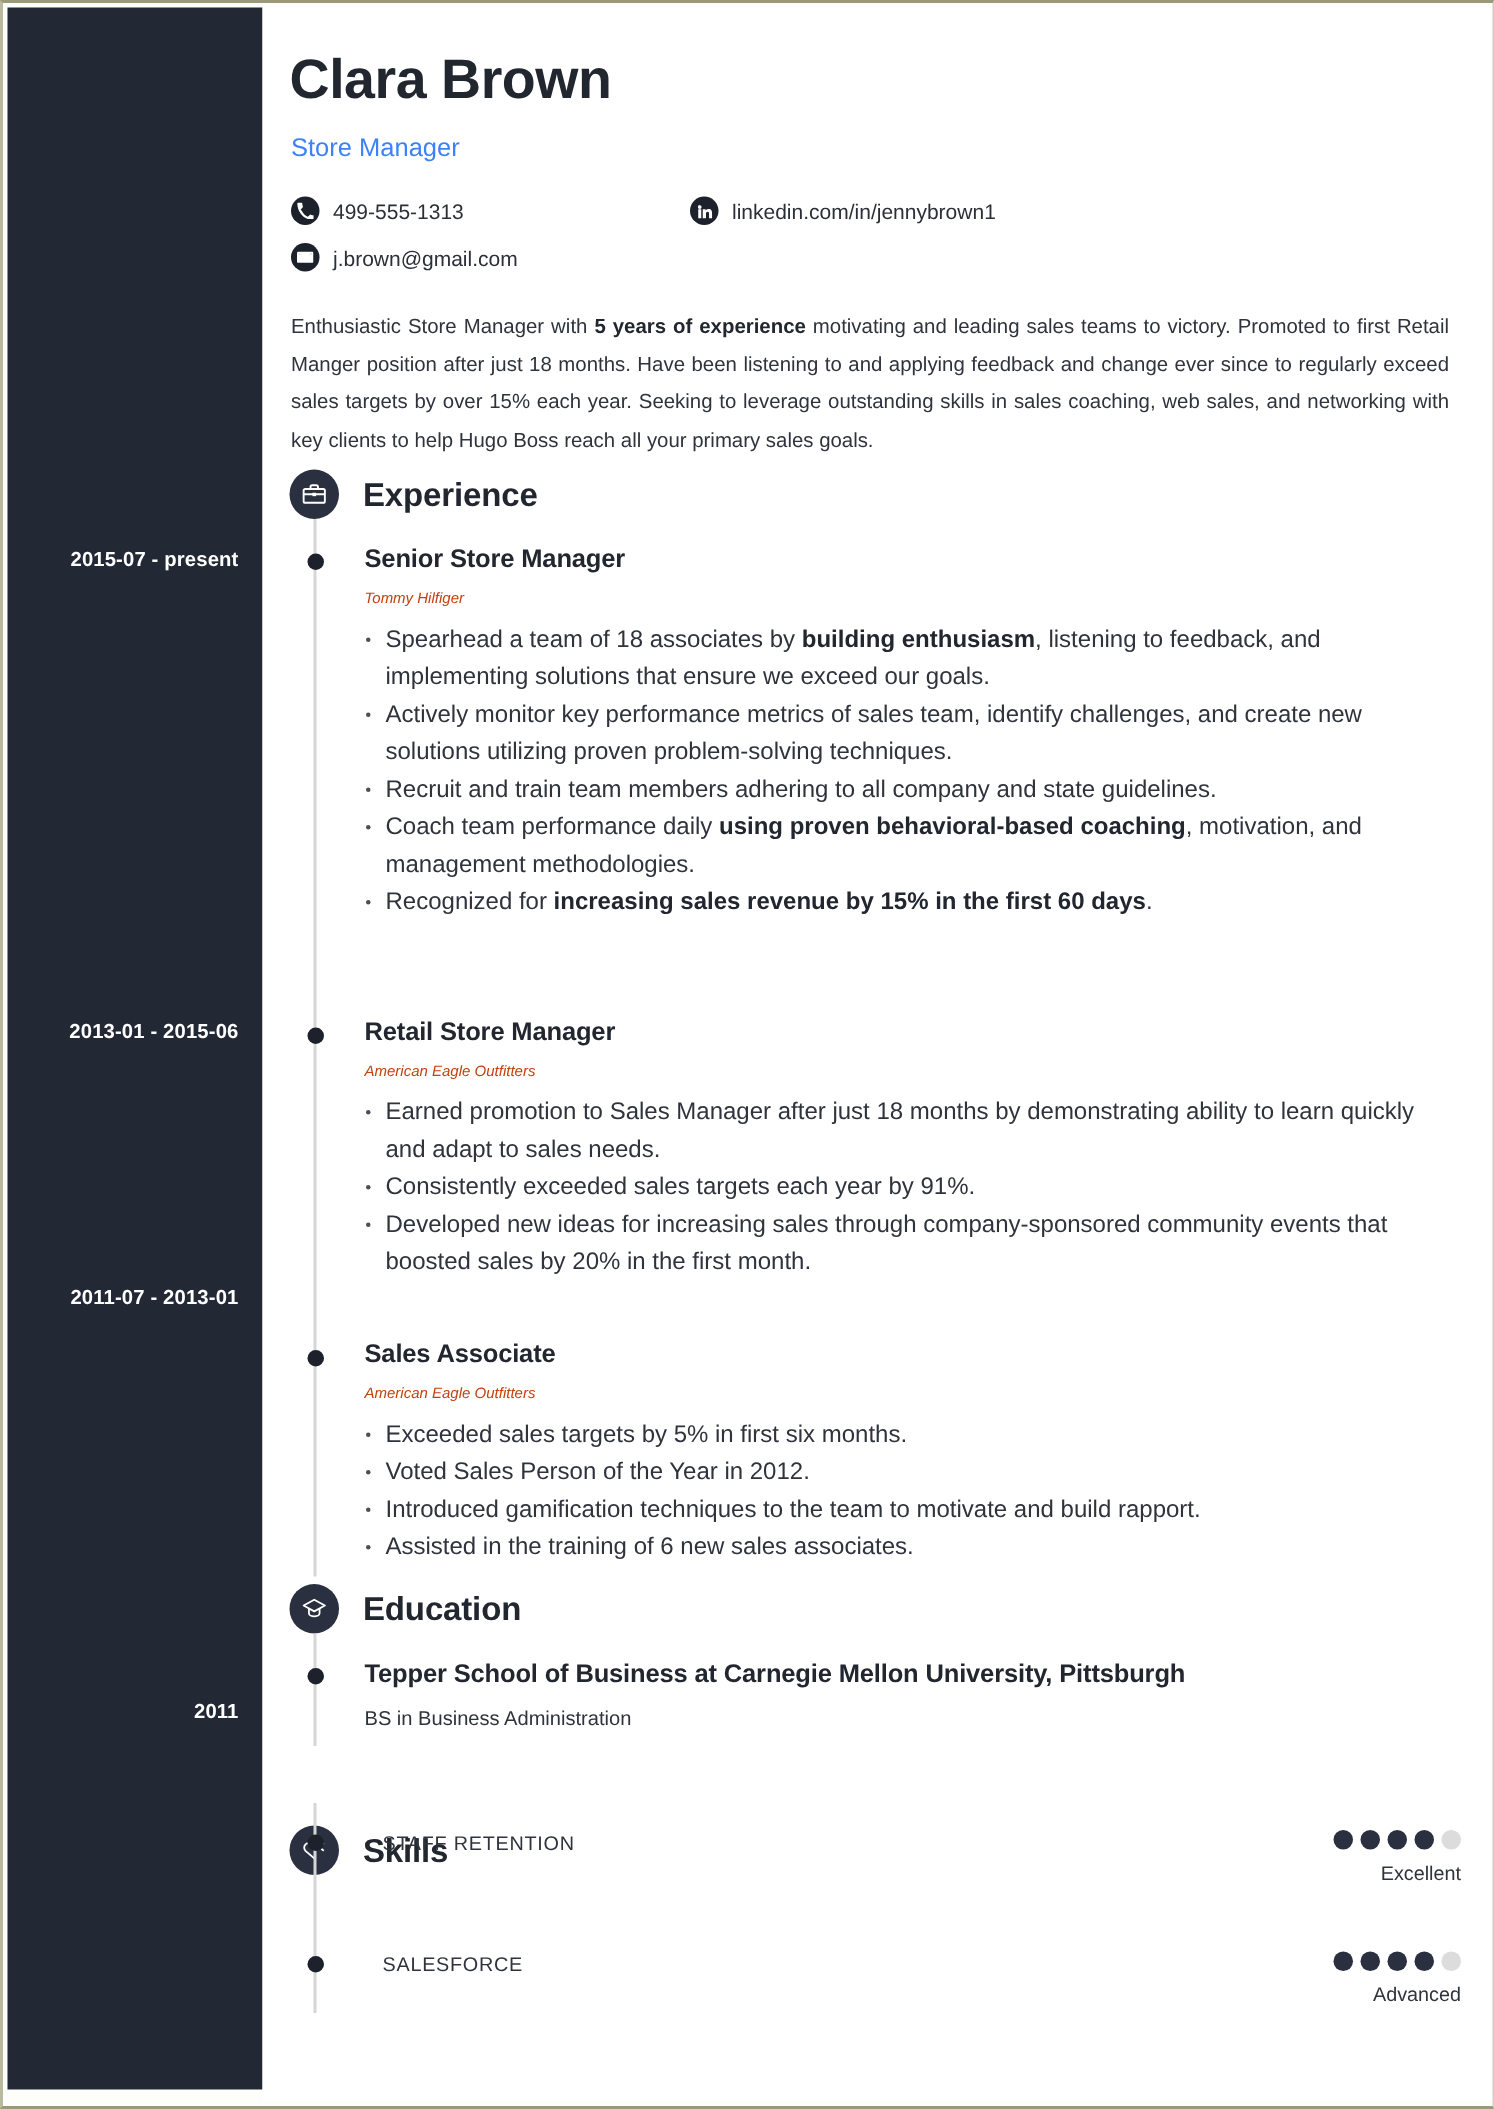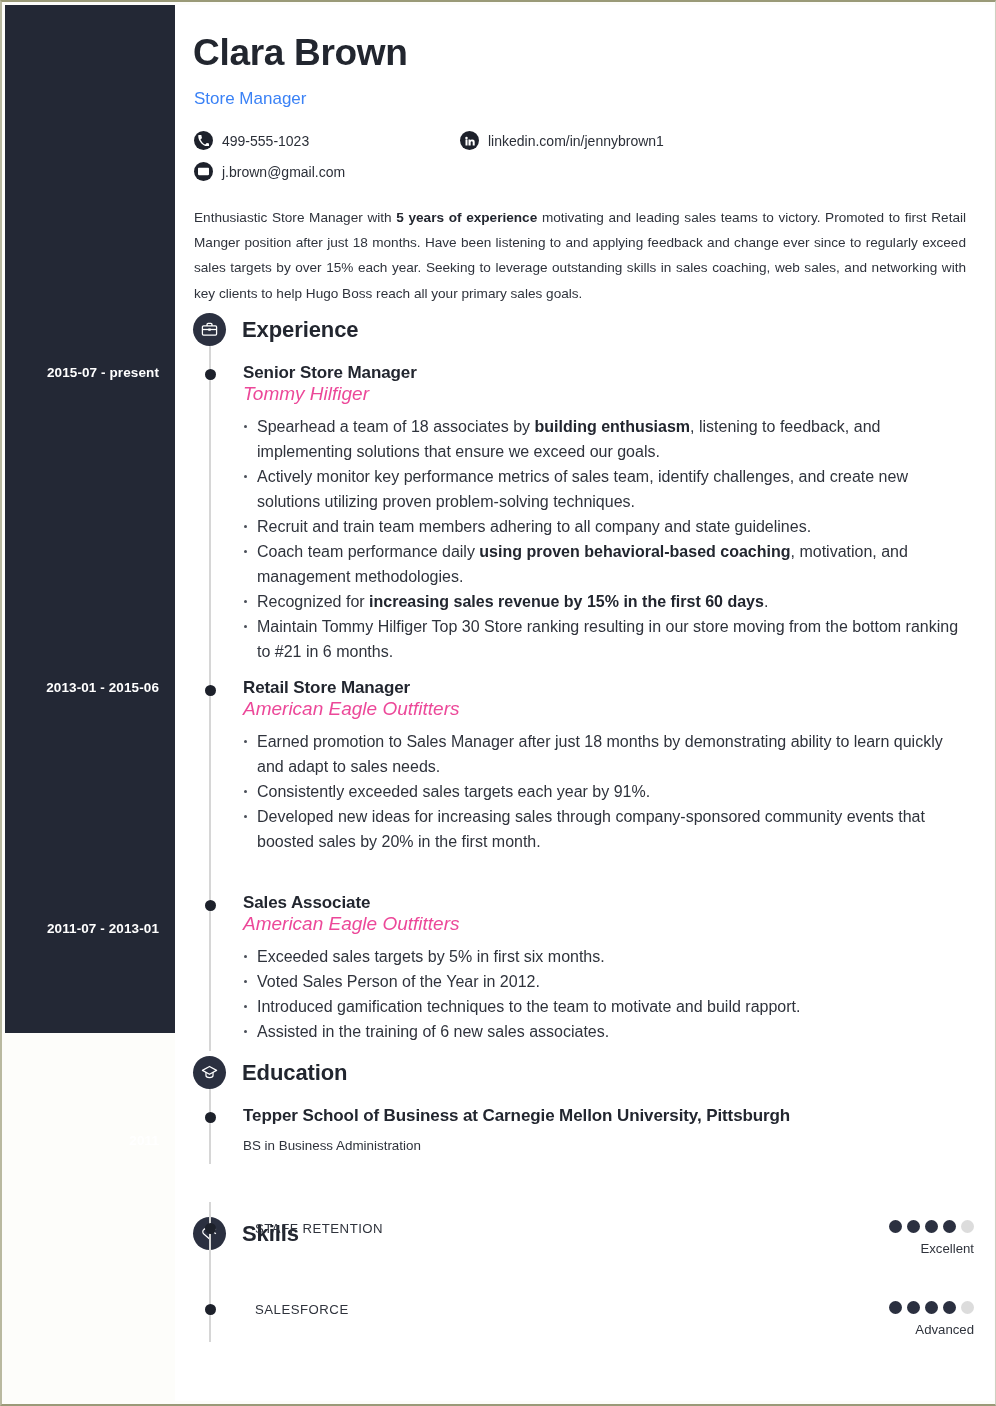--- a/index.html
+++ b/index.html
@@ -24,21 +24,21 @@
     border-bottom: 2px solid #9a9a78;
     border-right: 1px solid #cfcfc2;
     overflow: hidden;
   }
   
   .sidebar {
     position: absolute;
     left: 3px;
     top: 3px;
     width: 170px;
-    height: 1028px;
+    height: 1388px;
     background: #232835;
   }
   .date-label {
     position: absolute;
     right: 16px;
     color: #ffffff;
     font-size: 13.5px;
     font-weight: bold;
     letter-spacing: 0.1px;
     white-space: nowrap;
@@ -154,23 +154,24 @@
     left: 68px;
     width: 725px;
   }
   .entry-title {
     font-size: 17px;
     font-weight: bold;
     color: #22262f;
     letter-spacing: -0.1px;
   }
   .entry-sub {
-    font-size: 19px;
+    font-size: 10px;
     font-style: italic;
-    color: #ec4899;
+    color: #c2410c;
+    margin-top: 11px;
   }
   ul.bullets {
     list-style: none;
     margin: 9px 0 0 0;
     padding: 0;
   }
   ul.bullets li {
     position: relative;
     padding-left: 14px;
     font-size: 16px;
@@ -220,37 +221,37 @@
   }
 </style>
 </head>
 <body>
 
 <div class="page">
 
   <div class="sidebar">
     <div class="date-label" style="top:360px;">2015-07 - present</div>
     <div class="date-label" style="top:675px;">2013-01 - 2015-06</div>
-    <div class="date-label" style="top:916px;">2011-07 - 2013-01</div>
+    <div class="date-label" style="top:852px;">2011-07 - 2013-01</div>
     <div class="date-label" style="top:1128px;">2011</div>
   </div>
 
   <div class="main">
     <div class="content">
 
       <div class="name">Clara Brown</div>
       <div class="jobtitle">Store Manager</div>
 
       <div class="contact" id="c-phone">
         <span class="cicon">
           <svg width="11" height="11" viewBox="0 0 24 24" fill="#ffffff">
               <path d="M6.6 10.8c1.9 3.7 4.9 6.7 8.6 8.6l2.9-2.9c.4-.4.9-.5 1.3-.3 1.5.5 3 .8 4.6.8.7 0 1.2.6 1.2 1.2V23c0 .7-.6 1.2-1.2 1.2C10.9 24.2 0 13.3 0 -.2c0-.7.6-1.2 1.2-1.2h4.8c.7 0 1.2.6 1.2 1.2 0 1.6.3 3.1.8 4.6.2.4.1.9-.3 1.3l-2.9 2.9z" transform="translate(0.5,1.5)"></path>
             </svg>
         </span>
-        <span>499-555-1023</span>
+        <span>499-555-1313</span>
       </div>
 
       <div class="contact" id="c-email">
         <span class="cicon">
           <svg width="11" height="11" viewBox="0 0 24 24" fill="#ffffff">
               <path d="M2 4h20c1.1 0 2 .9 2 2v12c0 1.1-.9 2-2 2H2c-1.1 0-2-.9-2-2V6c0-1.1.9-2 2-2zm10 9L2.2 6.3v.1L12 13l9.8-6.6v-.1L12 13z"></path>
             </svg>
         </span>
         <span>j.brown@gmail.com</span>
       </div>
@@ -285,21 +286,20 @@
       <div class="tl-dot" style="top:364px;"></div>
       <div class="entry" style="top:358px;">
         <div class="entry-title">Senior Store Manager</div>
         <div class="entry-sub">Tommy Hilfiger</div>
         <ul class="bullets">
           <li><span>Spearhead a team of 18 associates by </span><b>building enthusiasm</b><span>, listening to feedback, and implementing solutions that ensure we exceed our goals.</span></li>
           <li><span>Actively monitor key performance metrics of sales team, identify challenges, and create new solutions utilizing proven problem-solving techniques.</span></li>
           <li><span>Recruit and train team members adhering to all company and state guidelines.</span></li>
           <li><span>Coach team performance daily </span><b>using proven behavioral-based coaching</b><span>, motivation, and management methodologies.</span></li>
           <li><span>Recognized for </span><b>increasing sales revenue by 15% in the first 60 days</b><span>.</span></li>
-          <li><span>Maintain Tommy Hilfiger Top 30 Store ranking resulting in our store moving from the bottom ranking to #21 in 6 months.</span></li>
         </ul>
       </div>
 
       <div class="tl-dot" style="top:680px;"></div>
       <div class="entry" style="top:673px;">
         <div class="entry-title">Retail Store Manager</div>
         <div class="entry-sub">American Eagle Outfitters</div>
         <ul class="bullets">
           <li><span>Earned promotion to Sales Manager after just 18 months by demonstrating ability to learn quickly and adapt to sales needs.</span></li>
           <li><span>Consistently exceeded sales targets each year by 91%.</span></li>

